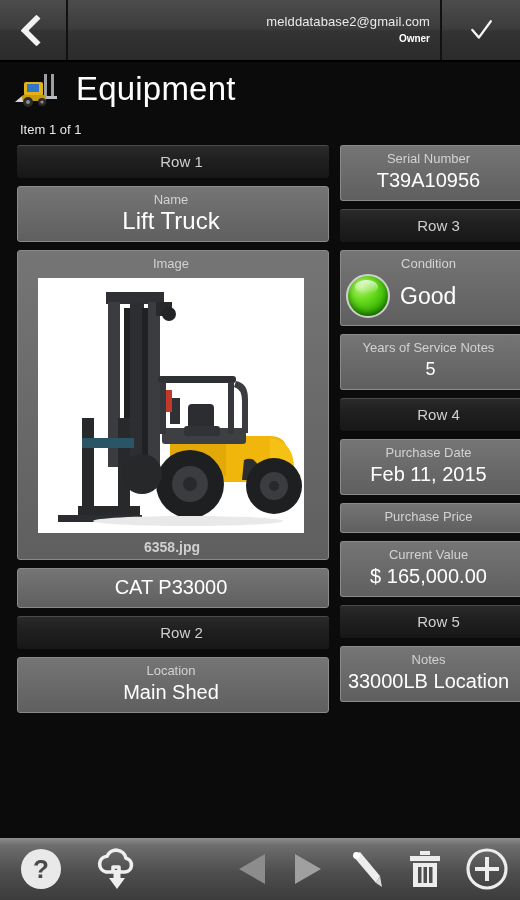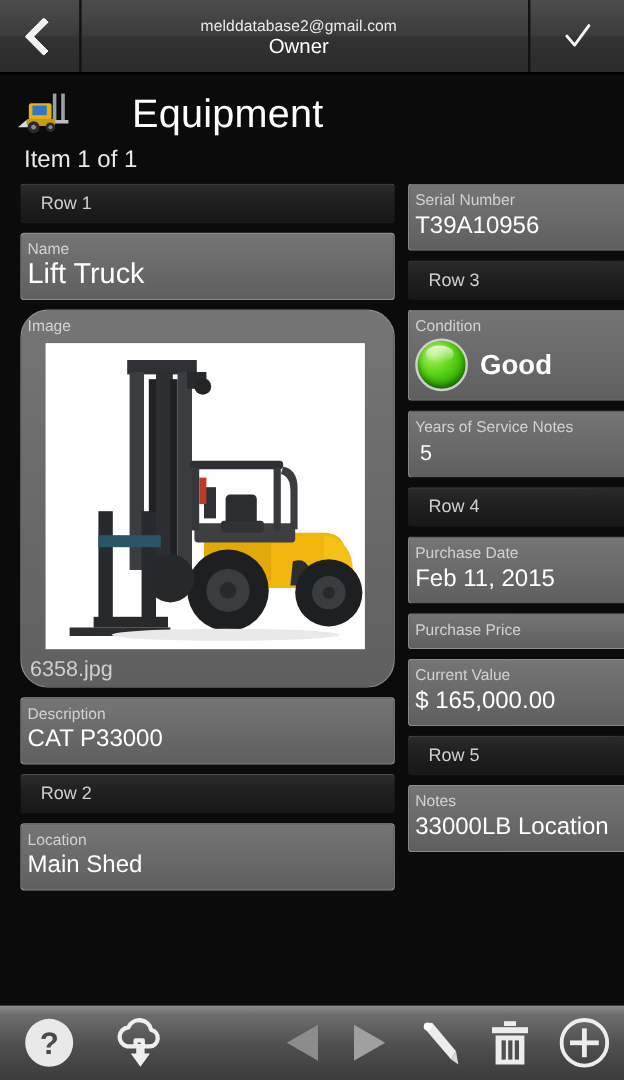--- a/index.html
+++ b/index.html
@@ -13,60 +13,60 @@
 
   
   .topbar { display: flex; height: 62px; width: 100%;
     background: linear-gradient(to bottom,#4c4c4c 0%,#3c3c3c 48%,#333 52%,#2b2b2b 100%);
     border-bottom: 2px solid #000; }
   .tb-btn { position: relative; display: flex; align-items: center; justify-content: center; }
   .tb-back { width: 68px; border-right: 2px solid #111; }
   .tb-back::after { content:""; display:block; width:17px; height:17px;
     border-left:6px solid #f2f2f2; border-bottom:6px solid #f2f2f2;
     transform: rotate(45deg); margin-left:6px; border-radius:2px; }
-  .tb-acct { flex: 1; display: flex; flex-direction: column; align-items: center;
+  .tb-acct { flex: 1; display: flex; flex-direction: column; align-items: flex-end;
     justify-content: center; padding-right: 10px; border-right: 2px solid #111; }
   .tb-email { color: #eaeaea; font-size: 13px; line-height: 17px; letter-spacing:.1px; }
-  .tb-role  { color: #fff; font-size: 17px; font-weight: normal; line-height: 17px; }
+  .tb-role  { color: #fff; font-size: 10px; font-weight: bold; line-height: 17px; }
   .tb-ok { width: 78px; }
   .tb-ok svg { width: 26px; height: 26px; }
 
   
-  .titlerow { display: flex; align-items: flex-end; height: 56px; padding: 8px 0 4px 14px; gap: 34px; }
+  .titlerow { display: flex; align-items: flex-start; height: 56px; padding: 8px 0 4px 14px; }
   .title-icon { width: 52px; height: 40px; margin-right: 10px; flex: none; }
   .title-txt { color: #fff; font-size: 33px; font-weight: 400; letter-spacing: .2px; }
-  .itemcount { color: #e8e8e8; font-size: 20px; padding: 4px 0 8px 20px; }
-
-  
-  .cols { display: flex; padding: 0 0 0 0; }
+  .itemcount { color: #e8e8e8; font-size: 13px; padding: 4px 0 8px 20px; }
+
+  
+  .cols { display: flex; padding: 0 0 0 0; text-align: center; }
   .col-left  { width: 335px; padding: 0 6px 0 17px; }
   .col-right { width: 185px; padding: 0 0 0 5px; }
 
   .rowhdr { background: linear-gradient(to bottom,#2a2a2a 0%,#202020 40%,#171717 100%);
     border-top: 1px solid #4a4a4a; border-radius: 3px;
     color: #cfcfcf; font-size: 15px; padding: 7px 0 8px 17px; margin-bottom: 8px; }
   .col-right .rowhdr { border-radius: 3px 0 0 3px; }
 
   .field { background: linear-gradient(to bottom,#757575 0%,#6a6a6a 50%,#5f5f5f 100%);
     border: 1px solid #8a8a8a; border-radius: 3px;
     padding: 5px 9px 7px 5px; margin-bottom: 8px; }
   .col-right .field { border-right: none; border-radius: 3px 0 0 3px; }
   .f-label { color: #d2d2d2; font-size: 13px; line-height: 16px; }
   .f-value { color: #fff; font-size: 20px; line-height: 26px; white-space: nowrap; }
   .f-value.small { font-size: 18px; }
 
   
-  .imgfield { padding-bottom: 4px; border-radius: 23px; }
+  .imgfield { padding-bottom: 4px; }
   .img-wrap { background:#fff; width: 266px; margin: 6px auto 0 auto; height: 255px;
     display:flex; align-items:center; justify-content:center; overflow:hidden; }
   .img-wrap svg { width: 100%; height: 100%; }
-  .img-caption { color:#cfcfcf; font-size:18px; padding: 6px 0 0 2px; }
-
-  
-  .cond-row { display: flex; align-items: center; gap: 10px; padding-top: 2px; font-weight: bold; }
+  .img-caption { color:#cfcfcf; font-size:14px; padding: 6px 0 0 2px; font-weight: bold; }
+
+  
+  .cond-row { display: flex; align-items: center; gap: 10px; padding-top: 2px; }
   .led { width: 44px; height: 44px; border-radius: 50%; flex: none;
     background: radial-gradient(circle at 34% 28%, #b6f27a 0%, #6ddd22 32%, #33b300 70%, #1d7d00 100%);
     border: 2px solid #cfcfcf; box-shadow: inset 0 -3px 6px rgba(0,0,0,.45); position: relative; }
   .led::after { content:""; position:absolute; left:18%; top:10%; width:56%; height:34%;
     border-radius:50%; background: linear-gradient(to bottom, rgba(255,255,255,.75), rgba(255,255,255,0)); }
   .cond-val { color: #fff; font-size: 23px; }
 
   
   .toolbar { position: absolute; left:0; bottom:0; width: 520px; height: 62px;
     background: linear-gradient(to bottom,#8e8e8e 0%,#6d6d6d 12%,#4e4e4e 55%,#3c3c3c 100%);
@@ -170,21 +170,20 @@
             <circle cx="236" cy="208" r="5" fill="#27292b"></circle>
             <circle cx="104" cy="196" r="20" fill="#26282a"></circle>
 
             <ellipse cx="150" cy="243" rx="95" ry="5" fill="#e9e9e9"></ellipse>
           </svg>
         </div>
         <div class="img-caption">6358.jpg</div>
       </div>
 
       <div class="field">
-        <div class="f-label">Description</div>
         <div class="f-value">CAT P33000</div>
       </div>
 
       <div class="rowhdr">Row 2</div>
 
       <div class="field">
         <div class="f-label">Location</div>
         <div class="f-value">Main Shed</div>
       </div>
     </div>

